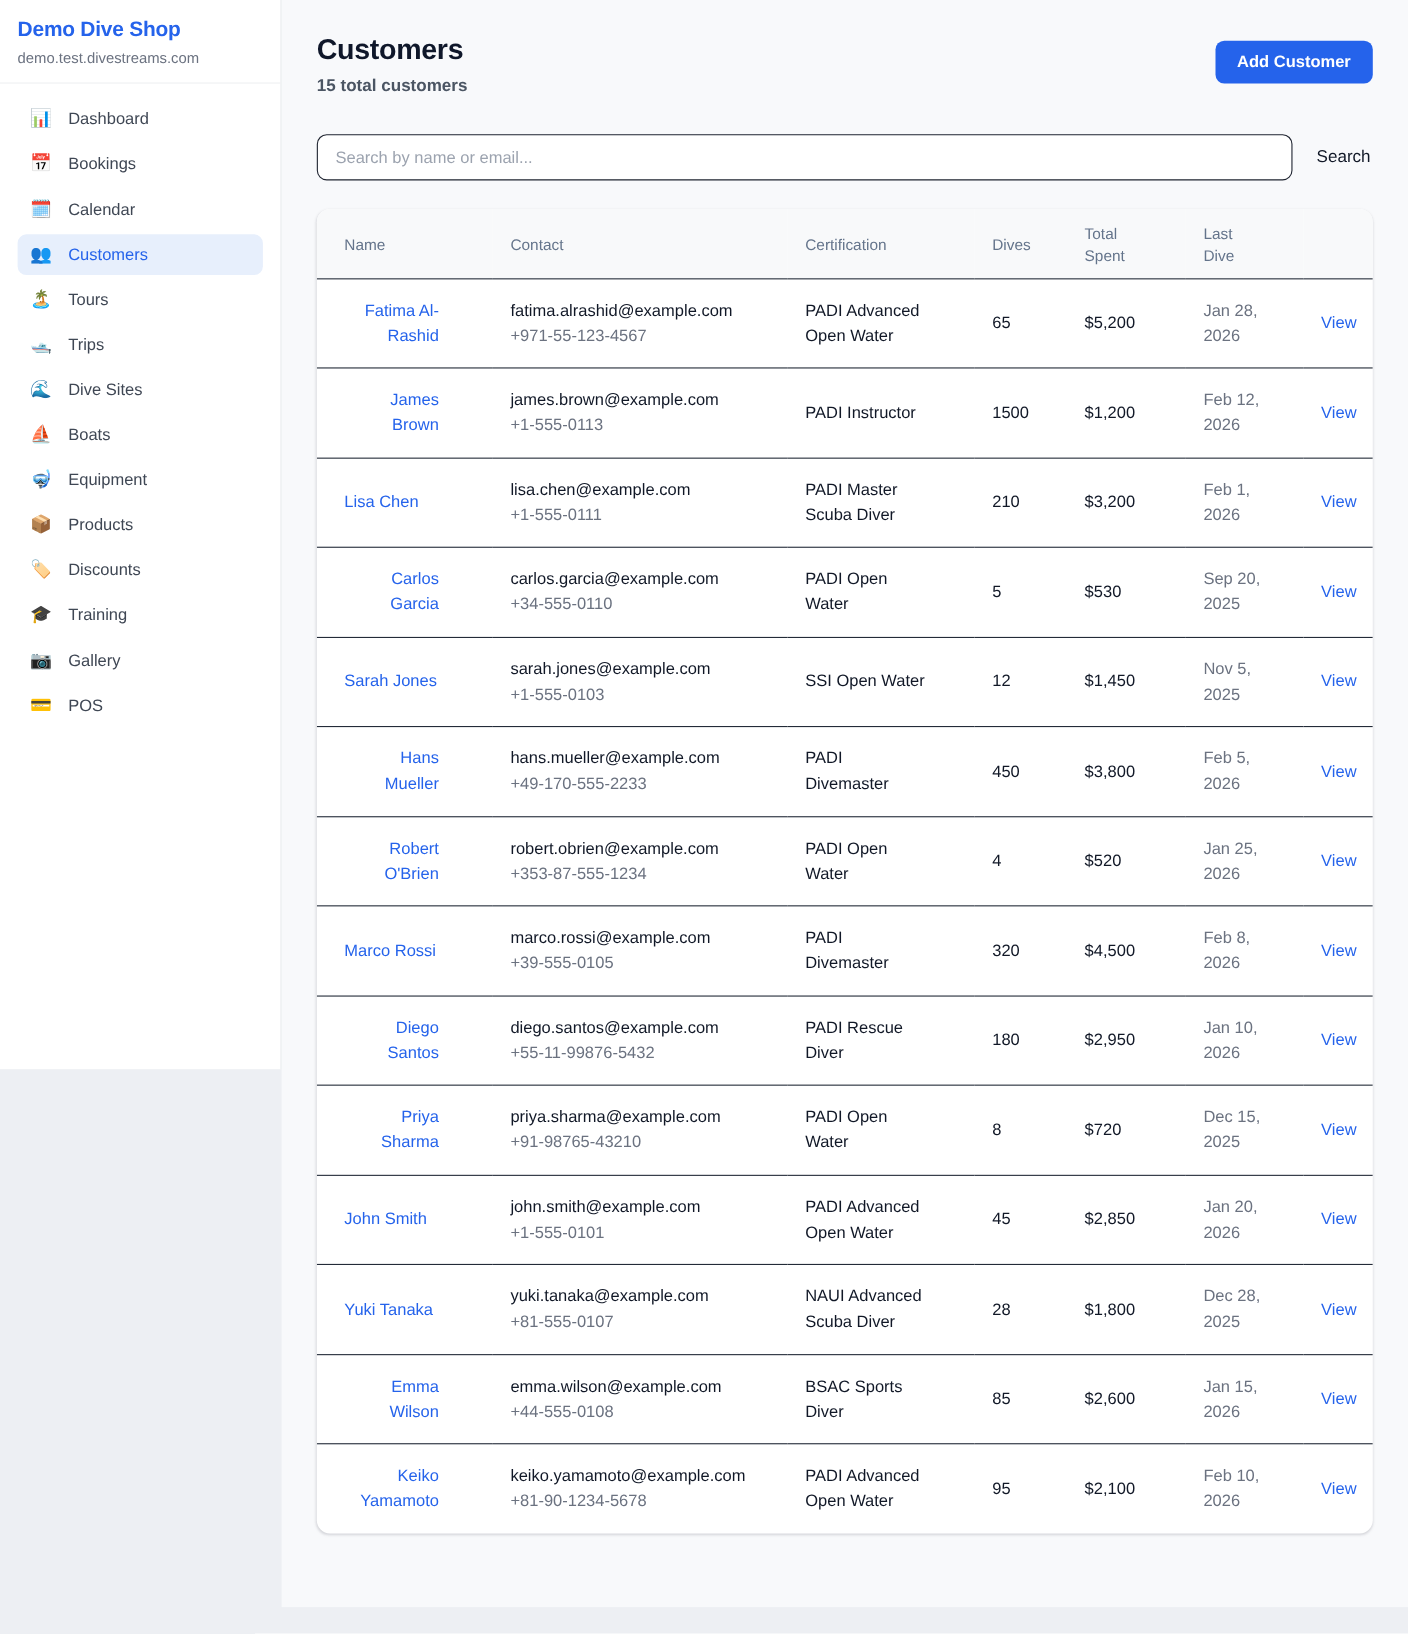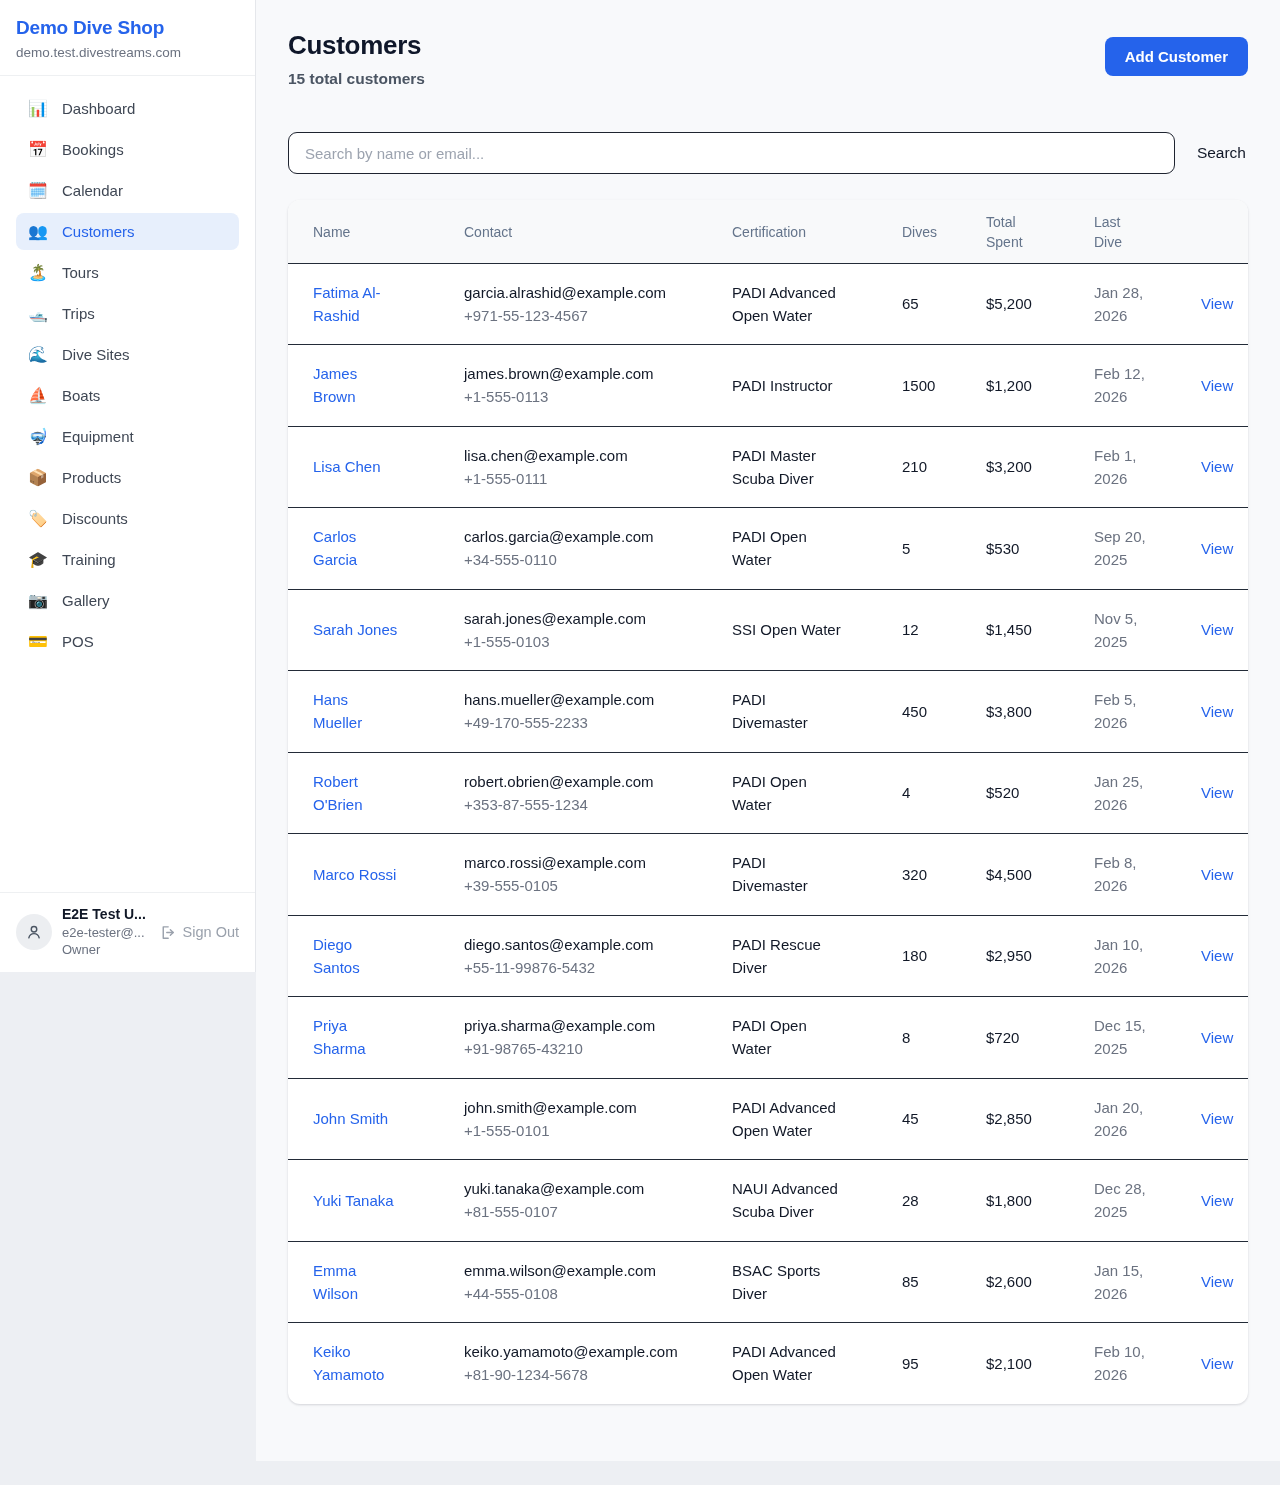--- a/index.html
+++ b/index.html
@@ -46,21 +46,21 @@
     background:#f8f9fb; padding:30px 32px 0 32px;
   }
   .page-header { display:flex; justify-content:space-between; align-items:flex-start; }
   .page-title { font-size:26px; font-weight:800; color:#0f172a; letter-spacing:-.3px; }
   .page-subtitle { font-size:15.5px; color:#4b5563; margin-top:9px;font-weight:bold; }
   .add-btn {
     background:#2563eb; color:#ffffff; border:none; border-radius:8px;
     font-family:"Liberation Sans",sans-serif;
     font-size:15px; font-weight:600; padding:11px 20px; cursor:pointer; margin-top:7px;text-align:right;
   }
-  .search-row { display:flex; align-items:center; margin-top:44px; gap:20px; }
+  .search-row { display:flex; align-items:center; margin-top:34px; gap:20px; }
   .search-input {
     flex:1; height:42px; border:1px solid #1f2430; border-radius:9px;
     padding:0 16px; font-size:15px; background:#ffffff; color:#111827;
     font-family:"Liberation Sans",sans-serif; outline:none;
   }
   .search-input::placeholder { color:#9ca3af; }
   .search-btn {
     background:transparent; border:none; color:#111827; font-size:15.5px;
     font-family:"Liberation Sans",sans-serif; cursor:pointer; padding:6px 2px;
   }
@@ -79,21 +79,21 @@
     border-bottom:1px solid #232b38;
   }
   thead th:first-child { padding-left:25px; }
   thead th .th-narrow { display:inline-block; max-width:46px; }
   tbody td {
     padding:17px 16px; font-size:15px; color:#111827; line-height:1.55;
     border-bottom:1px solid #232b38; vertical-align:middle;
   }
   tbody td:first-child { padding-left:25px; }
   tbody tr:last-child td { border-bottom:none; }
-  .name-link { color:#2563eb; font-weight:500; display:inline-block; max-width:86px; cursor:pointer; text-decoration:none; }
+  .name-link { color:#2563eb; font-weight:500; display:inline-block; max-width:86px; cursor:pointer; text-decoration:none;text-align:right; }
   .email { display:block; color:#111827; max-width:235px; overflow-wrap:break-word; }
   .phone { display:block; color:#6b7280; }
   .cert { display:inline-block; max-width:112px; color:#111827; }
   .cert.muted { color:#9ca3af; }
   .date { display:inline-block; color:#6b7280; max-width:62px; }
   .view-link { color:#2563eb; cursor:pointer; text-decoration:none; }
 </style>
 </head>
 <body>
 
@@ -153,41 +153,20 @@
   </div>
       <div class="nav-item">
     <span class="icon-emoji">📷</span>
     <span class="nav-label">Gallery</span>
   </div>
       <div class="nav-item">
     <span class="icon-emoji">💳</span>
     <span class="nav-label">POS</span>
   </div>
     </nav>
-  <div class="user-section">
-    <div class="avatar">
-      <svg width="20" height="20" viewBox="0 0 24 24" fill="none" stroke="#4b5563" stroke-width="1.7" stroke-linecap="round">
-        <circle cx="12" cy="8.6" r="3.3"></circle>
-        <path d="M5.8 19c.8-3.4 3.4-5.1 6.2-5.1s5.4 1.7 6.2 5.1"></path>
-      </svg>
-    </div>
-    <div class="user-info">
-      <div class="user-name">E2E Test U...</div>
-      <div class="user-email">e2e-tester@...</div>
-      <div class="user-role">Owner</div>
-    </div>
-    <div class="signout">
-      <svg width="17" height="17" viewBox="0 0 24 24" fill="none" stroke="#9aa1ac" stroke-width="2" stroke-linecap="round" stroke-linejoin="round">
-        <path d="M13 4H6v16h7"></path>
-        <path d="M16 8l4 4-4 4"></path>
-        <path d="M20 12h-9"></path>
-      </svg>
-      <span>Sign Out</span>
-    </div>
-  </div>
 </aside>
 
 <main class="main">
   <div class="page-header">
     <div>
       <h1 class="page-title">Customers</h1>
       <div class="page-subtitle">15 total customers</div>
     </div>
     <button class="add-btn">Add Customer</button>
   </div>
@@ -216,21 +195,21 @@
           <th><span>Dives</span></th>
           <th><span class="th-narrow">Total Spent</span></th>
           <th><span class="th-narrow">Last Dive</span></th>
           <th><span></span></th>
         </tr>
       </thead>
       <tbody id="tbody">
           <tr>
     <td><a class="name-link">Fatima Al-Rashid</a></td>
     <td>
-      <span class="email">garcia.alrashid@example.com</span>
+      <span class="email">fatima.alrashid@example.com</span>
       <span class="phone">+971-55-123-4567</span>
     </td>
     <td><span class="cert">PADI Advanced Open Water</span></td>
     <td><span>65</span></td>
     <td><span>$5,200</span></td>
     <td><span class="date">Jan 28, 2026</span></td>
     <td><a class="view-link">View</a></td>
   </tr>
           <tr>
     <td><a class="name-link">James Brown</a></td>

